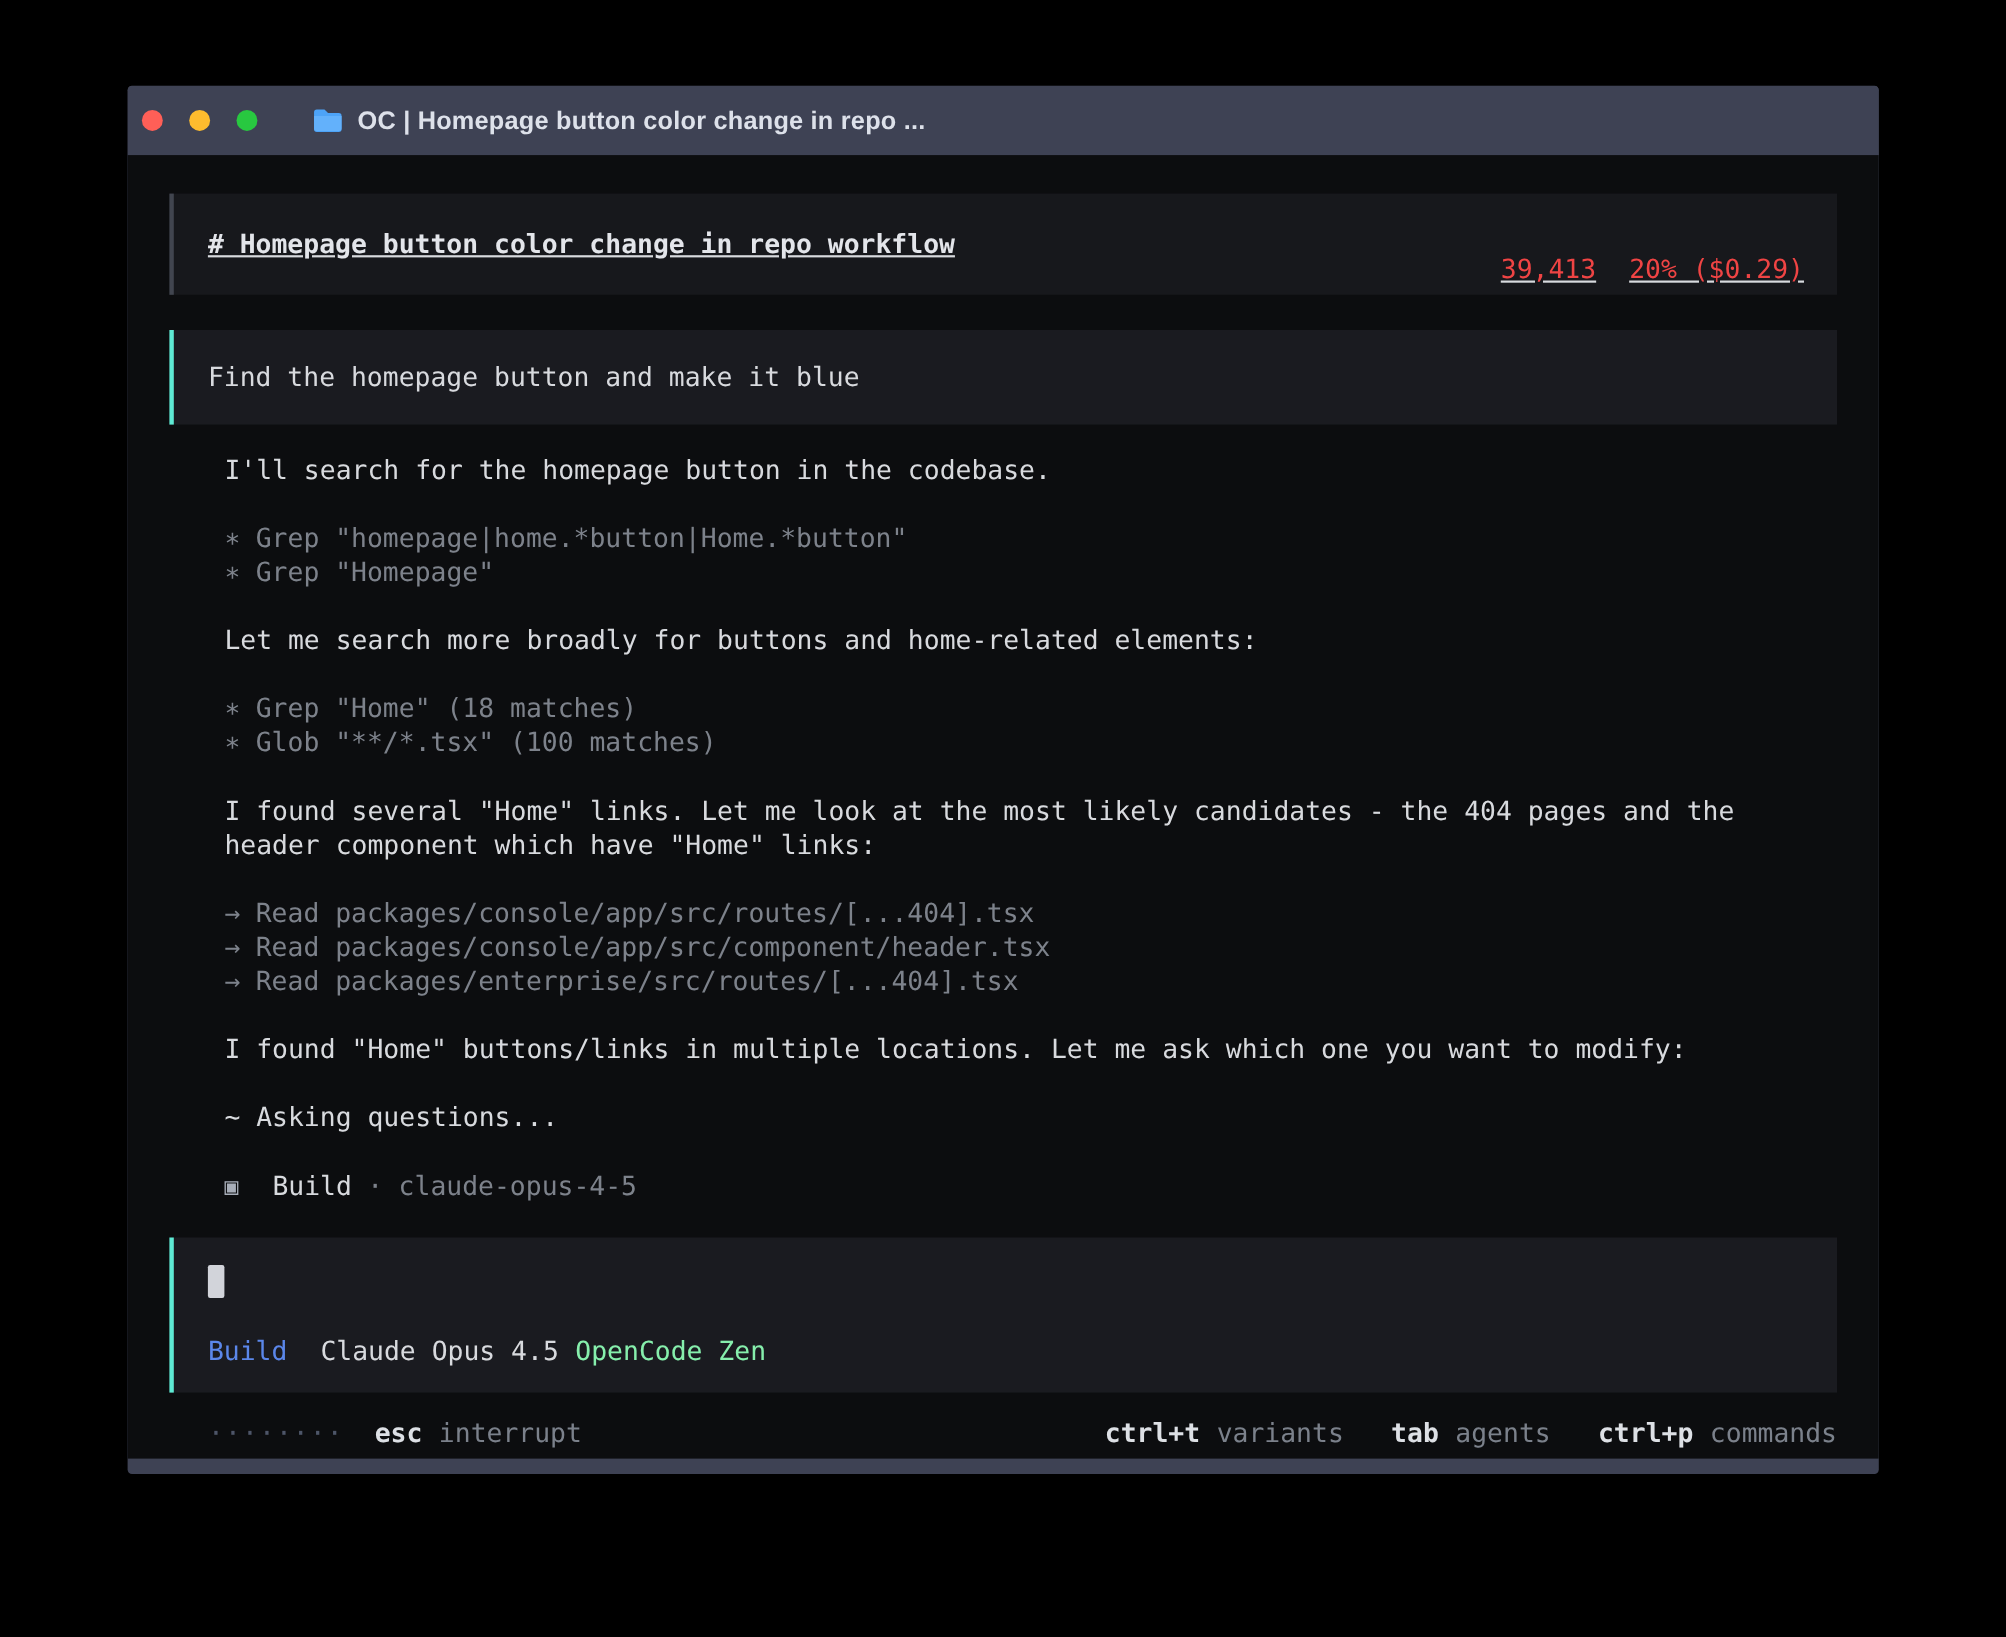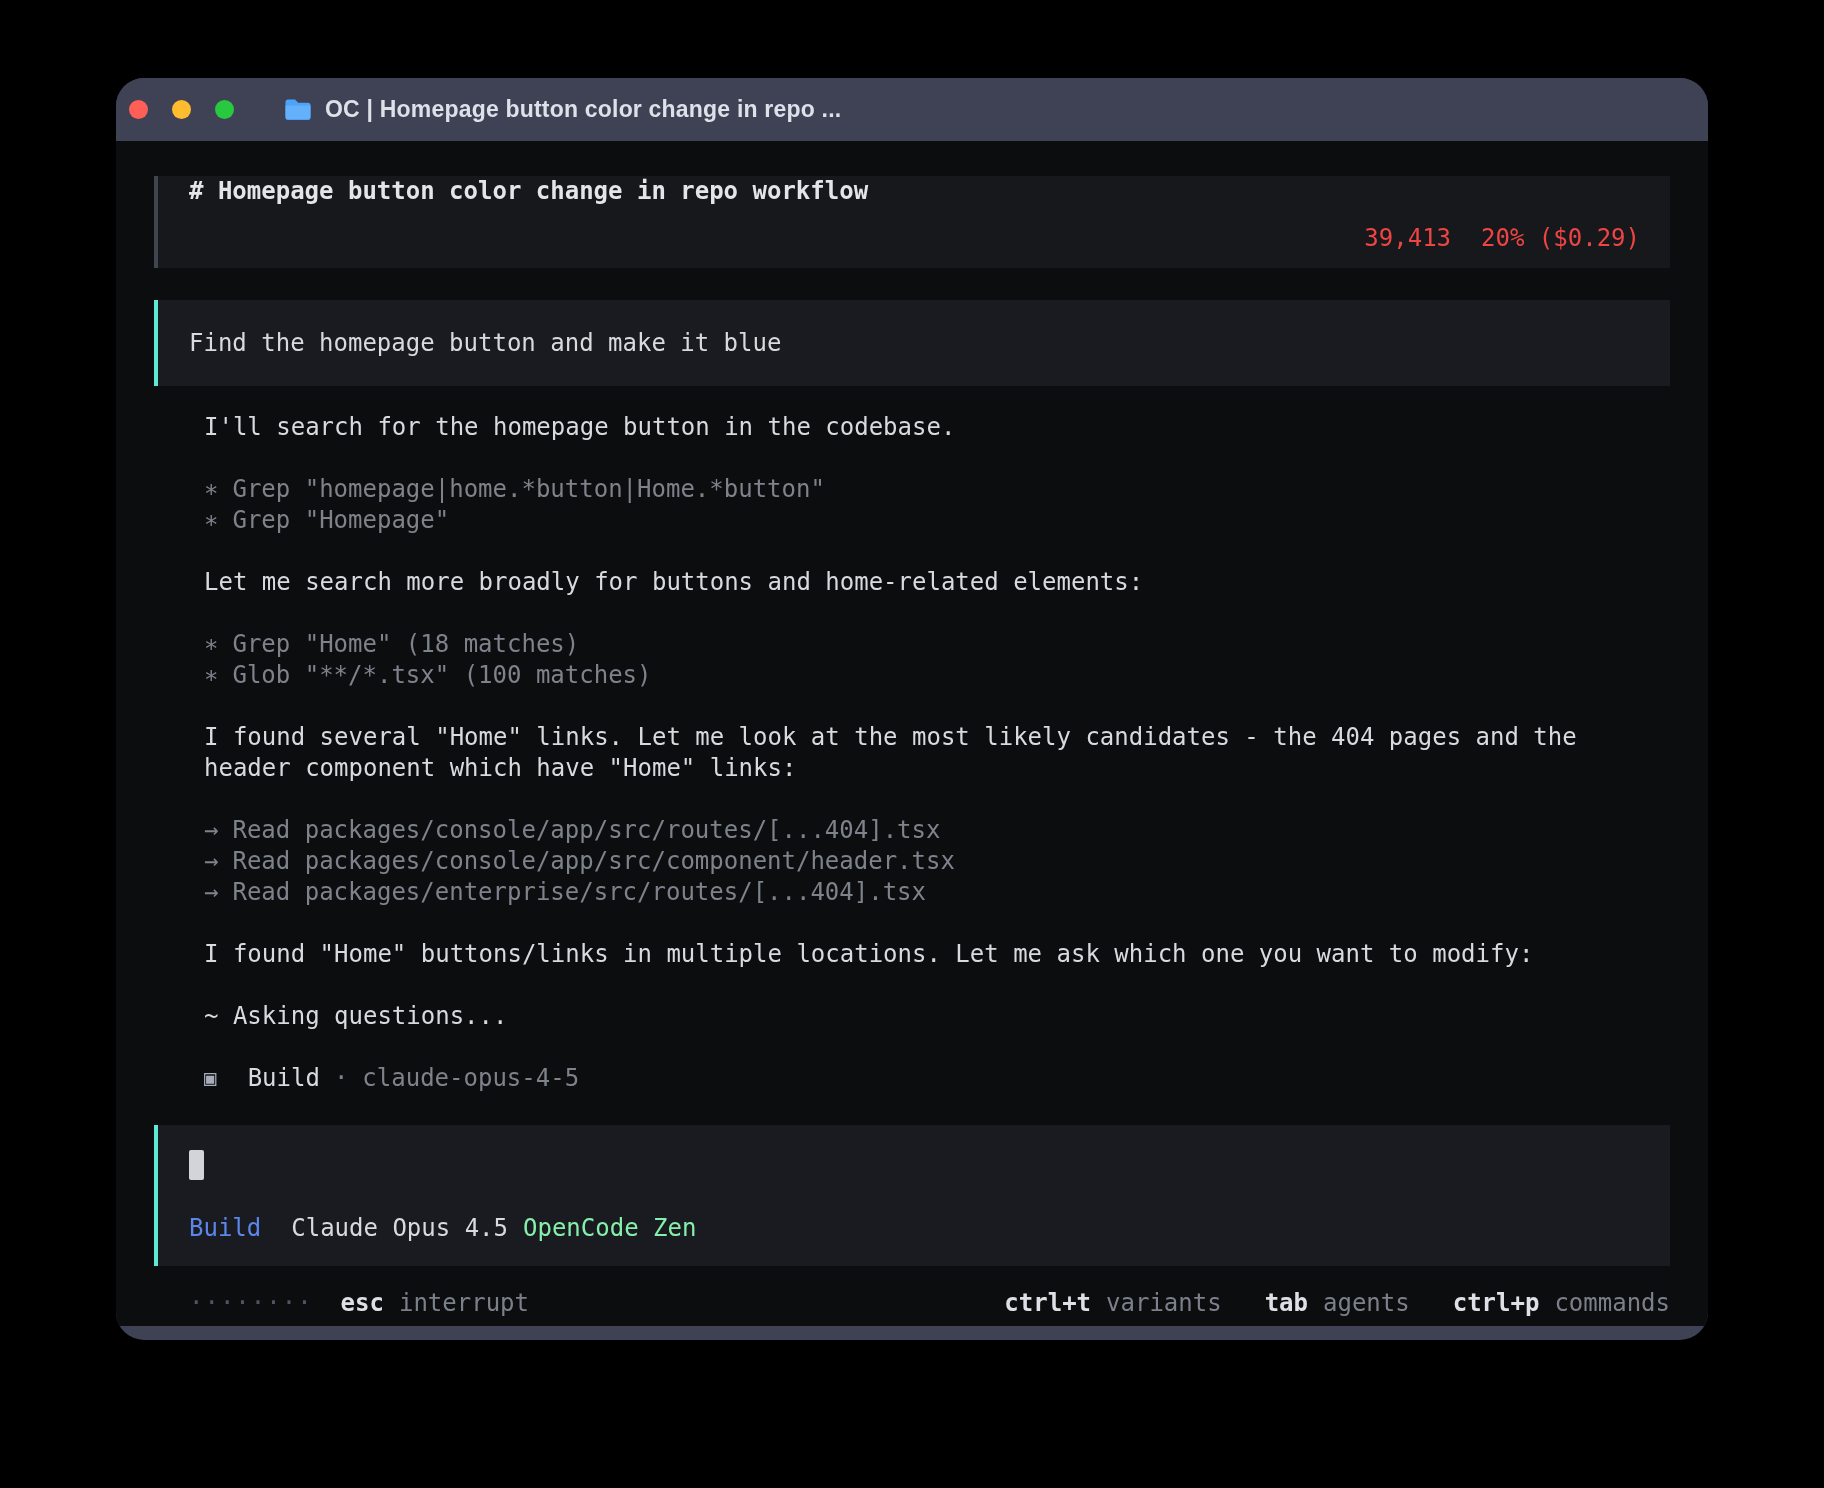--- a/index.html
+++ b/index.html
@@ -2,41 +2,41 @@
 <html><head>
 <meta charset="utf-8">
 <style>
   * { margin:0; padding:0; box-sizing:border-box; }
   html,body { width:1824px; height:1488px; background:#000; overflow:hidden; }
   .page { position:relative; width:1824px; height:1488px; background:#000;
           font-family:"DejaVu Sans Mono", monospace; }
 
   
   .window { position:absolute; left:116px; top:78px; width:1592px; height:1262px;
-            background:#3e4254; border-radius:28px; overflow:hidden;
+            background:#3e4254; border-radius:4px; overflow:hidden;
             box-shadow:0 30px 80px rgba(0,0,0,.85); }
   .titlebar { height:63px; display:flex; align-items:center; padding:0 16px 0 13px;
               background:#3e4254; }
   .traffic-lights { display:flex; align-items:center; gap:24px; }
   .tl { width:19px; height:19px; border-radius:50%; display:inline-block; }
   .tl.red { background:#ff5f57; }
   .tl.yellow { background:#febc2e; }
   .tl.green { background:#28c840; }
   .folder-icon { margin-left:50px; display:flex; align-items:center; }
   .window-title { margin-left:13px; font-family:"Liberation Sans", sans-serif;
                   font-weight:700; font-size:23px; color:#dde1ea; letter-spacing:.2px;
                   white-space:nowrap; }
 
   
   .terminal { height:1185px; background:#0c0d0f; padding:0 38px; overflow:hidden;
               font-size:24px; line-height:31px; color:#d8dade; }
 
   .session-header { margin-top:35px; height:92px; background:#17181c;
-                    border-left:4px solid #41454f; display:flex; align-items:flex-start;
-                    justify-content:space-between; padding:0 30px 0 31px; }
+                    border-left:4px solid #41454f; display:flex; align-items:center;
+                    justify-content:space-between; padding:0 30px 0 31px;text-decoration:underline; }
   .session-title { font-weight:700; color:#e3e5ea; white-space:nowrap; }
   .session-stats { color:#ef4444; white-space:nowrap; display:flex;margin-top:47px; }
   .session-stats .ctx { margin-left:30px; }
 
   .panel { background:#1a1b20; border-left:4px solid #5eead4; }
   .user-message { margin-top:32px; height:86px; display:flex; align-items:center;
                   padding-left:31px; color:#d8dade; }
 
   .msg-body { margin-top:26px; margin-left:50px; }
   .para { color:#d8dade; margin-bottom:31px; max-width:1460px; }

